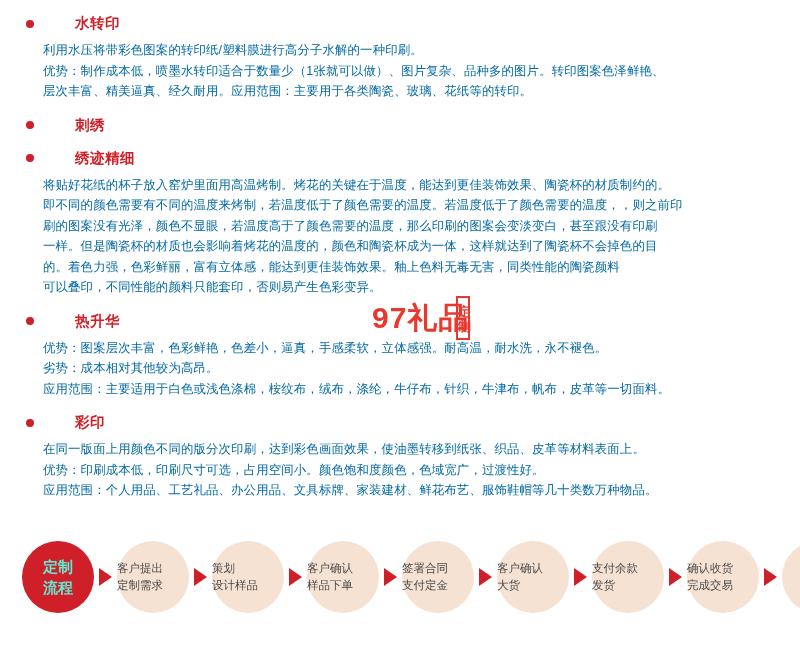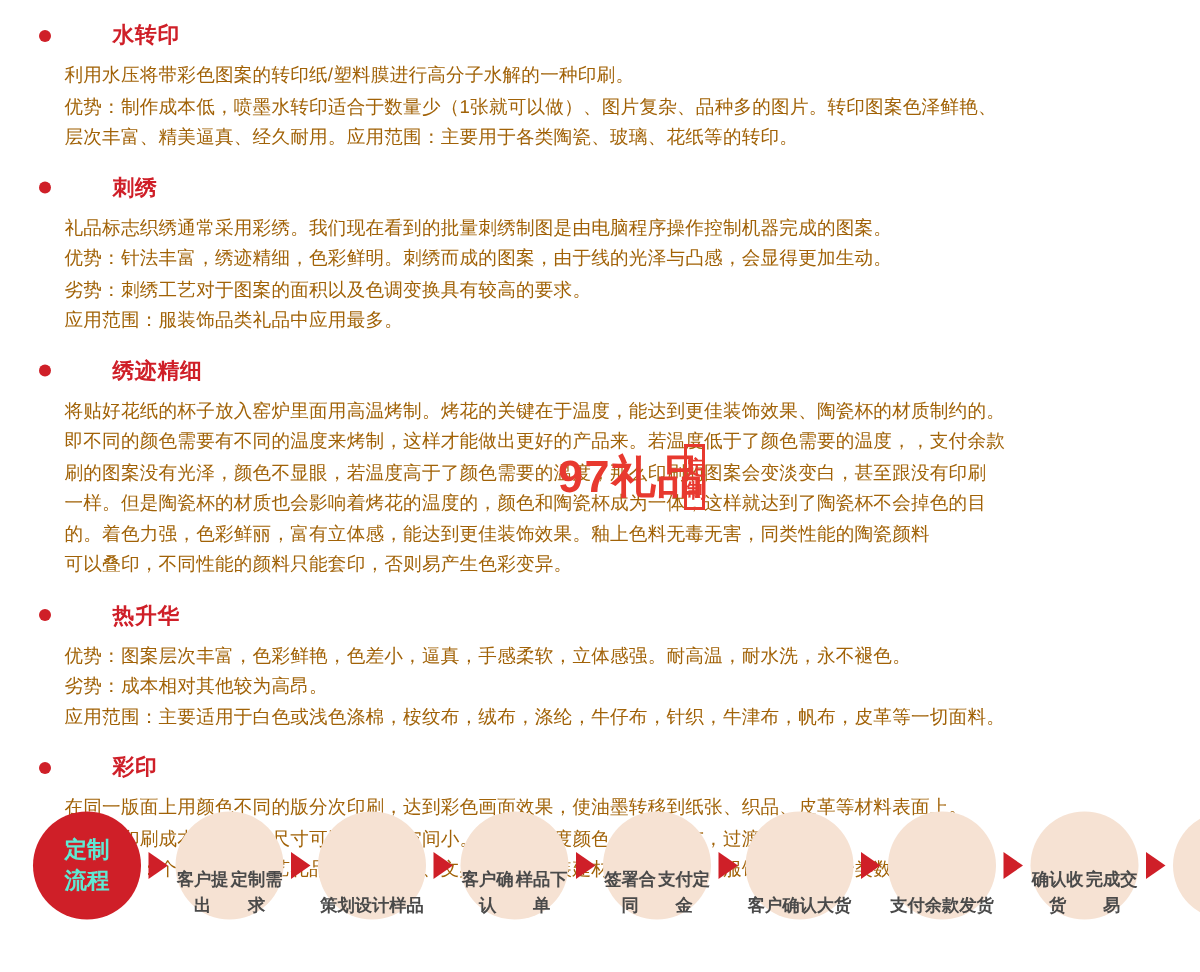--- a/index.html
+++ b/index.html
@@ -44,21 +44,21 @@
     letter-spacing: 0.5px;
     margin-left: 32px;
   }
   .sec-body {
     padding-left: 21px;
     padding-right: 6px;
   }
   .line {
     font-size: 12.4px;
     line-height: 20.5px;
-    color: #a16207;
+    color: #0369a1;
     letter-spacing: 0.15px;
     text-align: justify;
   }
 
   
   .watermark {
     position: absolute;
     left: 368px;
     top: 296px;
     width: 120px;
@@ -119,27 +119,26 @@
     margin: 0 5px;
     flex: 0 0 auto;
   }
   .flow-node {
     width: 72px; height: 72px;
     border-radius: 50%;
     background: #f6e2d3;
     color: #4a4a4a;
     font-size: 11.5px;
     display: flex;
-    flex-direction: row;
-    align-items: flex-end;
+    flex-direction: column;
+    align-items: flex-start;
     justify-content: center;
     line-height: 17px;
     flex: 0 0 auto;
     text-align: center;
-    font-weight: bold;
   }
   .flow-node span, .flow-start span { display: block; }
 </style>
 </head>
 <body>
 
 <div class="page">
 
   <div class="section">
     <div class="sec-head">
@@ -151,36 +150,30 @@
       <div class="line">优势：制作成本低，喷墨水转印适合于数量少（1张就可以做）、图片复杂、品种多的图片。转印图案色泽鲜艳、</div>
       <div class="line">层次丰富、精美逼真、经久耐用。应用范围：主要用于各类陶瓷、玻璃、花纸等的转印。</div>
     </div>
   </div>
 
   <div class="section">
     <div class="sec-head">
       <div class="bullet"></div>
       <div class="sec-title">刺绣</div>
     </div>
-    <div class="sec-body">
-      <div class="line">礼品标志织绣通常采用彩绣。我们现在看到的批量刺绣制图是由电脑程序操作控制机器完成的图案。</div>
-      <div class="line">优势：针法丰富，绣迹精细，色彩鲜明。刺绣而成的图案，由于线的光泽与凸感，会显得更加生动。</div>
-      <div class="line">劣势：刺绣工艺对于图案的面积以及色调变换具有较高的要求。</div>
-      <div class="line">应用范围：服装饰品类礼品中应用最多。</div>
-    </div>
   </div>
 
   <div class="section">
     <div class="sec-head">
       <div class="bullet"></div>
       <div class="sec-title">绣迹精细</div>
     </div>
     <div class="sec-body">
       <div class="line">将贴好花纸的杯子放入窑炉里面用高温烤制。烤花的关键在于温度，能达到更佳装饰效果、陶瓷杯的材质制约的。</div>
-      <div class="line">即不同的颜色需要有不同的温度来烤制，这样才能做出更好的产品来。若温度低于了颜色需要的温度，，支付余款</div>
+      <div class="line">即不同的颜色需要有不同的温度来烤制，若温度低于了颜色需要的温度。若温度低于了颜色需要的温度，，则之前印</div>
       <div class="line">刷的图案没有光泽，颜色不显眼，若温度高于了颜色需要的温度，那么印刷的图案会变淡变白，甚至跟没有印刷</div>
       <div class="line">一样。但是陶瓷杯的材质也会影响着烤花的温度的，颜色和陶瓷杯成为一体，这样就达到了陶瓷杯不会掉色的目</div>
       <div class="line">的。着色力强，色彩鲜丽，富有立体感，能达到更佳装饰效果。釉上色料无毒无害，同类性能的陶瓷颜料</div>
       <div class="line">可以叠印，不同性能的颜料只能套印，否则易产生色彩变异。</div>
     </div>
   </div>
 
   <div class="section">
     <div class="sec-head">
       <div class="bullet"></div>

